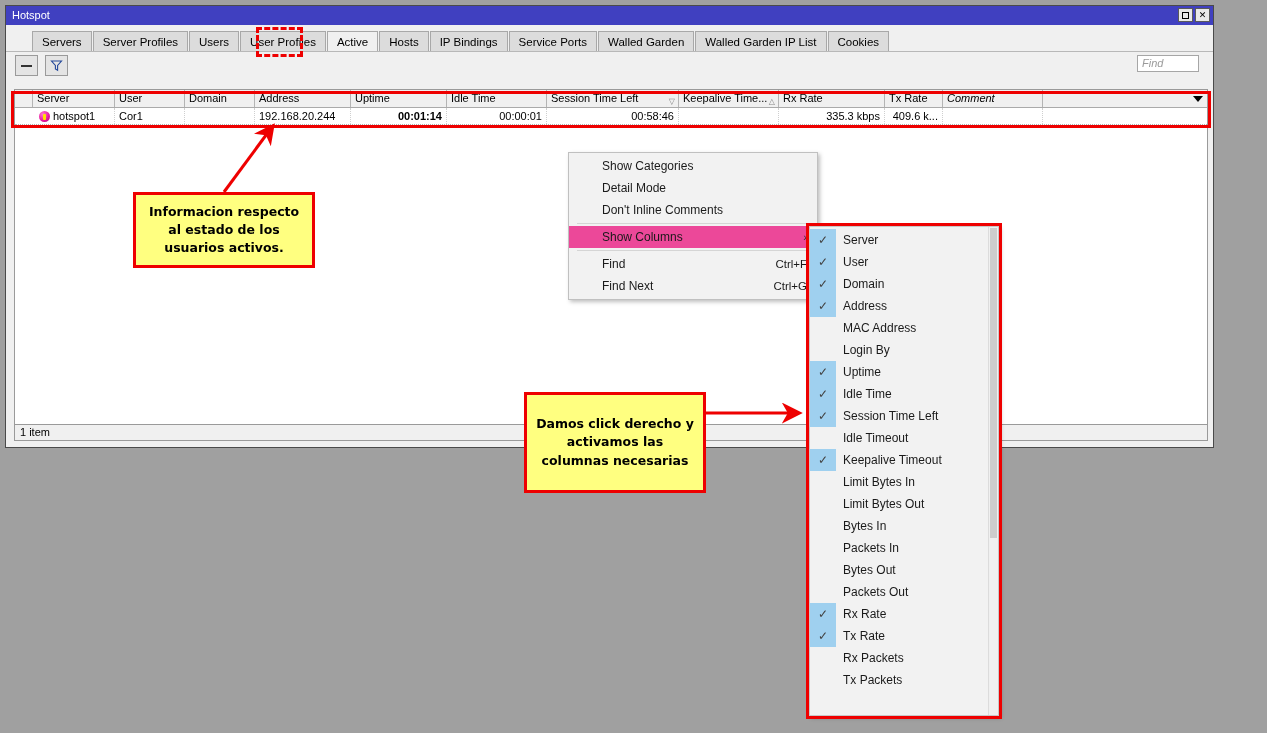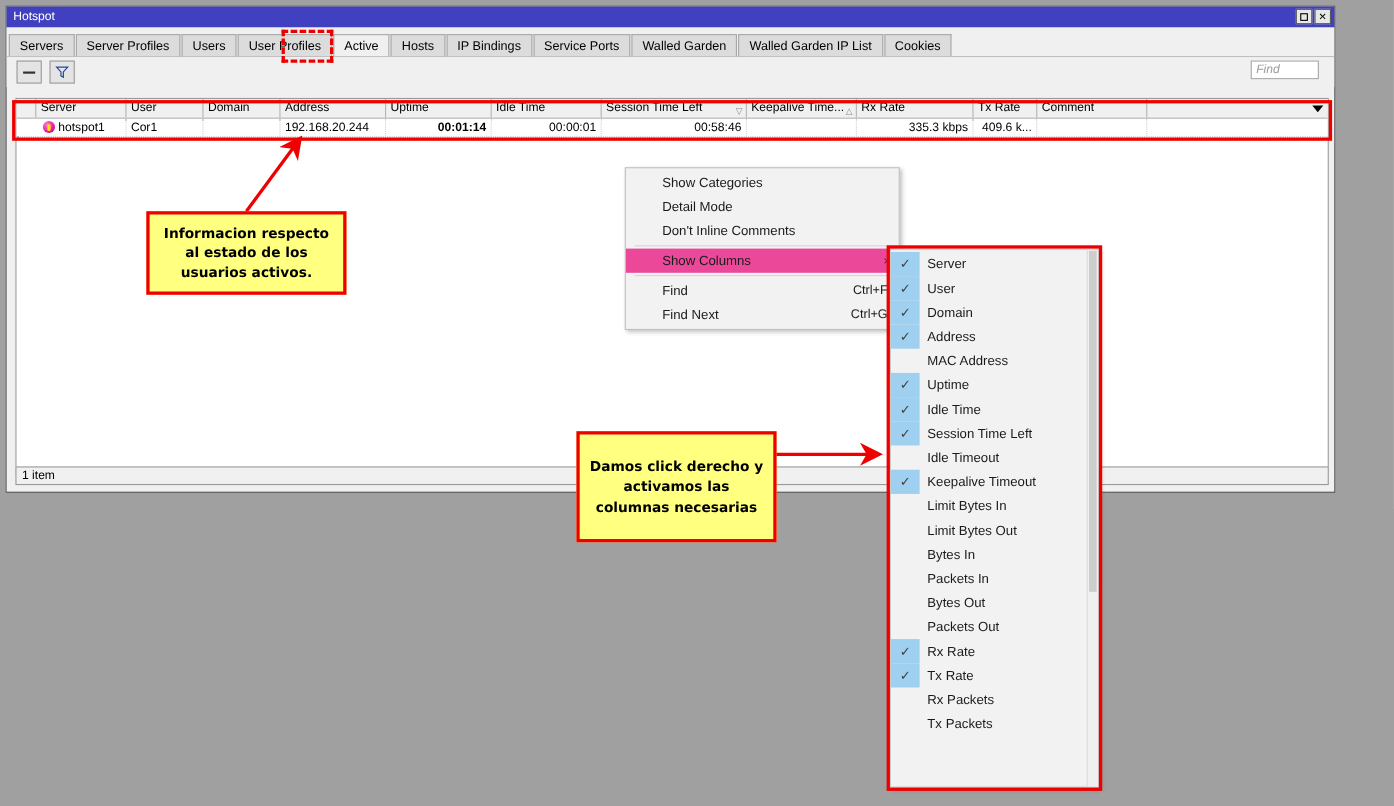--- a/index.html
+++ b/index.html
@@ -43,21 +43,21 @@
   }
   .tbtn .sq {
     width: 7px; height: 7px; border: 1px solid #000; box-sizing: border-box;
   }
 
   
   .tabbar {
     height: 26px;
     background: #f0f0f0;
     display: flex; align-items: flex-end;
-    padding-left: 2px;
+    padding-left: 26px;
     border-bottom: 1px solid #b8b8b8;
     position: relative;
   }
   .tab {
     height: 20px;
     padding: 0 9px;
     margin-right: 1px;
     font-size: 11.5px;
     line-height: 20px;
     color: #000;
@@ -346,21 +346,21 @@
           <div class="th" style="width: 82px;"><span>Server</span></div>
           <div class="th" style="width: 70px;"><span>User</span></div>
           <div class="th" style="width: 70px;"><span>Domain</span></div>
           <div class="th" style="width: 96px;"><span>Address</span></div>
           <div class="th" style="width: 96px;"><span>Uptime</span></div>
           <div class="th" style="width: 100px;"><span>Idle Time</span></div>
           <div class="th" style="width: 132px;"><span>Session Time Left</span><span class="sortmark">▽</span></div>
           <div class="th" style="width: 100px;"><span>Keepalive Time...</span><span class="sortmark">△</span></div>
           <div class="th" style="width: 106px;"><span>Rx Rate</span></div>
           <div class="th" style="width: 58px;"><span>Tx Rate</span></div>
-          <div class="th" style="width: 100px;"><span>Comment</span></div>
+          <div class="th" style="width: 100px; font-style: italic;"><span>Comment</span></div>
           <div class="th endcap">
             <span class="caret-down"></span>
           </div>
         </div>
       <div class="tbody">
           <div class="trow">
             <div class="td flag" style="width: 18px;"></div>
             <div class="td" style="width: 82px;"><span class="hicon"></span><span>hotspot1</span></div>
             <div class="td" style="width: 70px;">Cor1</div>
             <div class="td" style="width: 70px;"></div>
@@ -433,20 +433,24 @@
           <span class="collabel">Domain</span>
         </div>
         <div class="colitem on">
           <span class="colcheck">✓</span>
           <span class="collabel">Address</span>
         </div>
         <div class="colitem">
           <span class="colcheck"></span>
           <span class="collabel">MAC Address</span>
         </div>
+        <div class="colitem">
+          <span class="colcheck"></span>
+          <span class="collabel">Login By</span>
+        </div>
         <div class="colitem on">
           <span class="colcheck">✓</span>
           <span class="collabel">Uptime</span>
         </div>
         <div class="colitem on">
           <span class="colcheck">✓</span>
           <span class="collabel">Idle Time</span>
         </div>
         <div class="colitem on">
           <span class="colcheck">✓</span>

